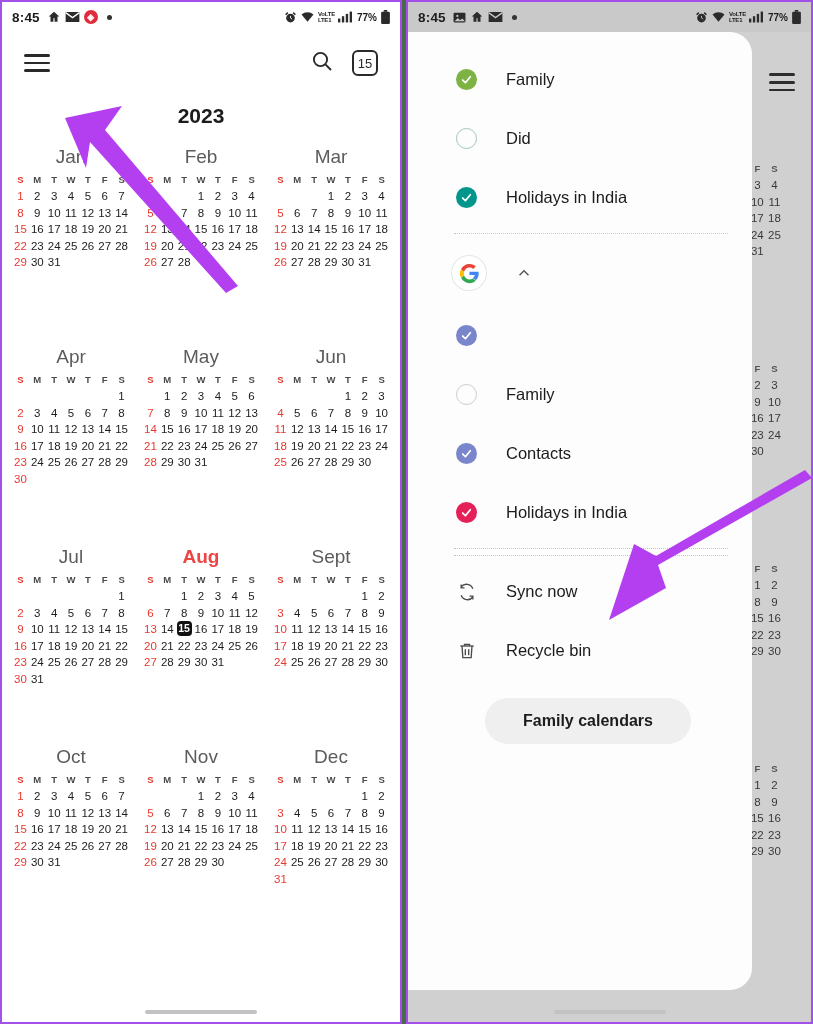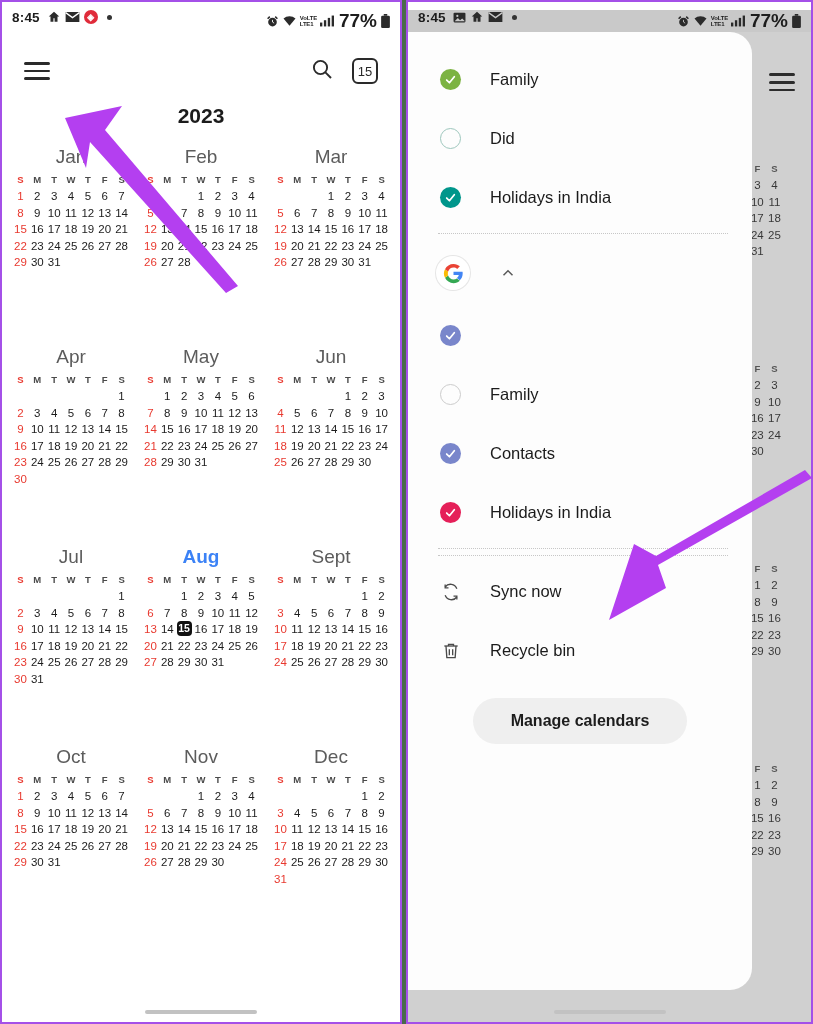--- a/index.html
+++ b/index.html
@@ -27,44 +27,43 @@
   .panel-left  { width: 402px; }
   .panel-right { width: 407px; }
   .divider {
     width: 4px; height: 1024px;
     background: #4a6b4a;
   }
 
   
   .statusbar {
     height: 30px;
-    display: flex; align-items: flex-start;
+    display: flex; align-items: center;
     padding: 0 10px;
     font-size: 13.5px; font-weight: bold;
     color: #1d1d1d;
-    margin-top: 8px;
   }
   .statusbar.light { background: #ffffff; }
   .statusbar.dim   { background: #c9c9c9; }
   .sb-time { margin-right: 7px; letter-spacing: .2px; }
   .sb-left-icons { display: flex; align-items: center; gap: 4px; }
   .sb-spacer { flex: 1; }
   .sb-right-icons { display: flex; align-items: center; gap: 3px; }
   .sb-ico { display: inline-flex; align-items: center; }
   .sb-dot {
     width: 5px; height: 5px; border-radius: 50%;
     background: #333; margin-left: 5px;
   }
   .sb-badge-red {
     width: 14px; height: 14px; border-radius: 50%;
     background: #e02b3a; display:inline-flex;
     align-items:center; justify-content:center;
     color:#fff; font-size:9px;
   }
-  .sb-pct { font-size: 19px; margin: 0 1px 0 2px; }
+  .sb-pct { font-size: 10px; margin: 0 1px 0 2px; }
   .volte {
     display: inline-flex; flex-direction: column;
     font-size: 6px; line-height: 6px; font-weight: bold;
     letter-spacing: -0.2px;
   }
 
   
   .appbar {
     height: 62px;
     display: flex; align-items: center;
@@ -80,36 +79,36 @@
   .date-chip {
     width: 26px; height: 26px;
     border: 2px solid #2a2a2a; border-radius: 6px;
     display: flex; align-items: center; justify-content: center;
     font-size: 13px; font-weight: 500; color: #2a2a2a;
   }
 
   .year-title {
     text-align: center;
     font-size: 21px; font-weight: bold; color: #1c1c1c;
-    margin-top: 2px; margin-bottom: 10px;
+    margin-top: 10px; margin-bottom: 10px;
   }
 
   .months-grid {
     display: grid;
     grid-template-columns: repeat(3, 1fr);
     padding: 0 4px;
   }
   .month { height: 200px; padding-top: 8px; }
   .month-name {
     text-align: center;
     font-size: 19px; color: #5c5c5c;
     font-weight: normal;
     margin-bottom: 6px;
   }
-  .month.current .month-name { color: #3b82f6; font-weight: bold; }
+  .month.current .month-name { color: #ef4444; font-weight: bold; }
   .dow-row, .day-row {
     display: grid;
     grid-template-columns: repeat(7, 1fr);
     padding: 0 6px;
     text-align: center;
   }
   .dow-row { margin-bottom: 3px; }
   .dow {
     font-size: 9.5px; font-weight: bold; color: #4a4a4a;
   }
@@ -157,21 +156,21 @@
   .drawer {
     position: absolute;
     top: 30px; left: 0;
     width: 344px; height: 958px;
     background: #fdfdfd;
     border-top-right-radius: 22px;
     border-bottom-right-radius: 22px;
     overflow: hidden;
     z-index: 10;
   }
-  .drawer-inner { padding: 18px 0 0 0; }
+  .drawer-inner { padding: 18px 0 0 16px; }
   .cal-row {
     display: flex; align-items: center;
     min-height: 59px;
     padding: 0 20px 0 32px;
   }
   .chk {
     width: 21px; height: 21px; border-radius: 50%;
     flex: 0 0 21px;
     display: flex; align-items: center; justify-content: center;
     margin-right: 29px;
@@ -1940,21 +1939,21 @@
               <path d="M4 6h16"></path>
                 <path d="M9 6V4h6v2"></path>
               <path d="M6 6l1 14h10l1-14"></path>
                 <path d="M10 10v7M14 10v7"></path>
             </svg>
           </span>
           <span class="cal-label">Recycle bin</span>
         </div>
 
         <div class="manage-wrap">
-          <button class="manage-btn">Manage calendars</button>
+          <button class="manage-btn">Family calendars</button>
         </div>
 
       </div>
     </div>
 
     <div class="nav-pill">
         <i></i>
       </div>
   </div>
 

